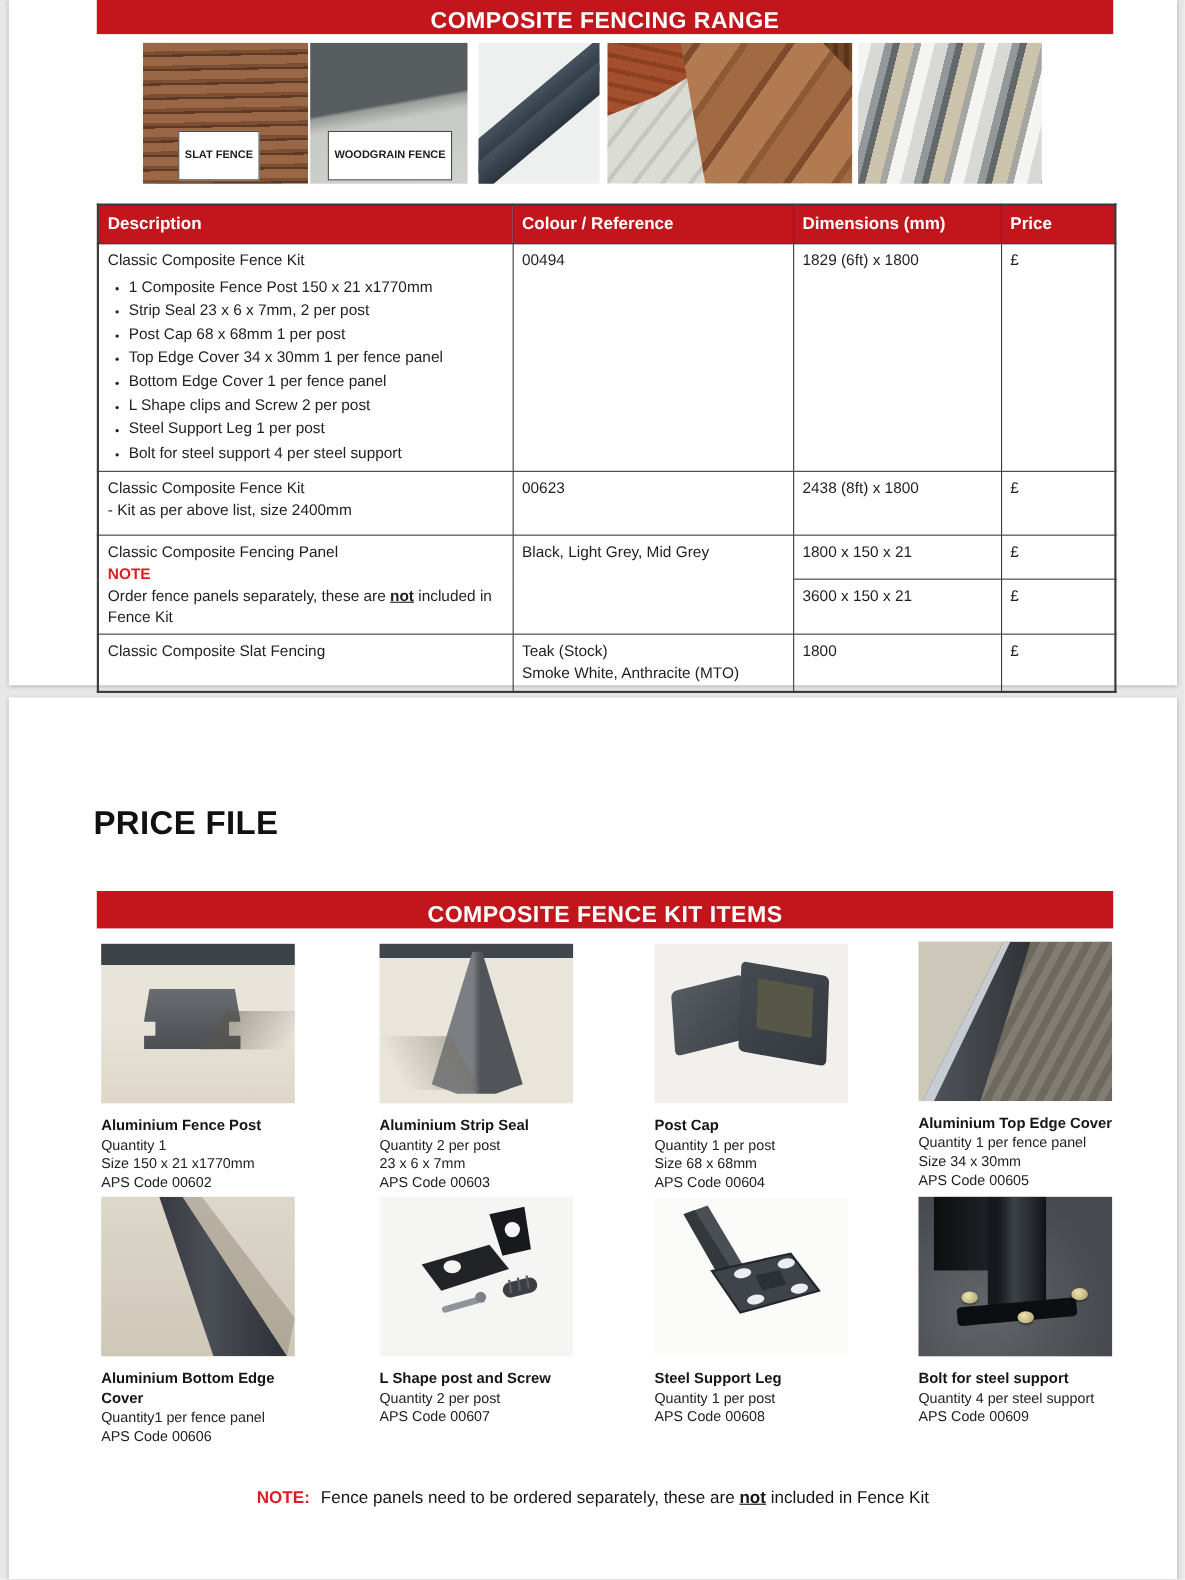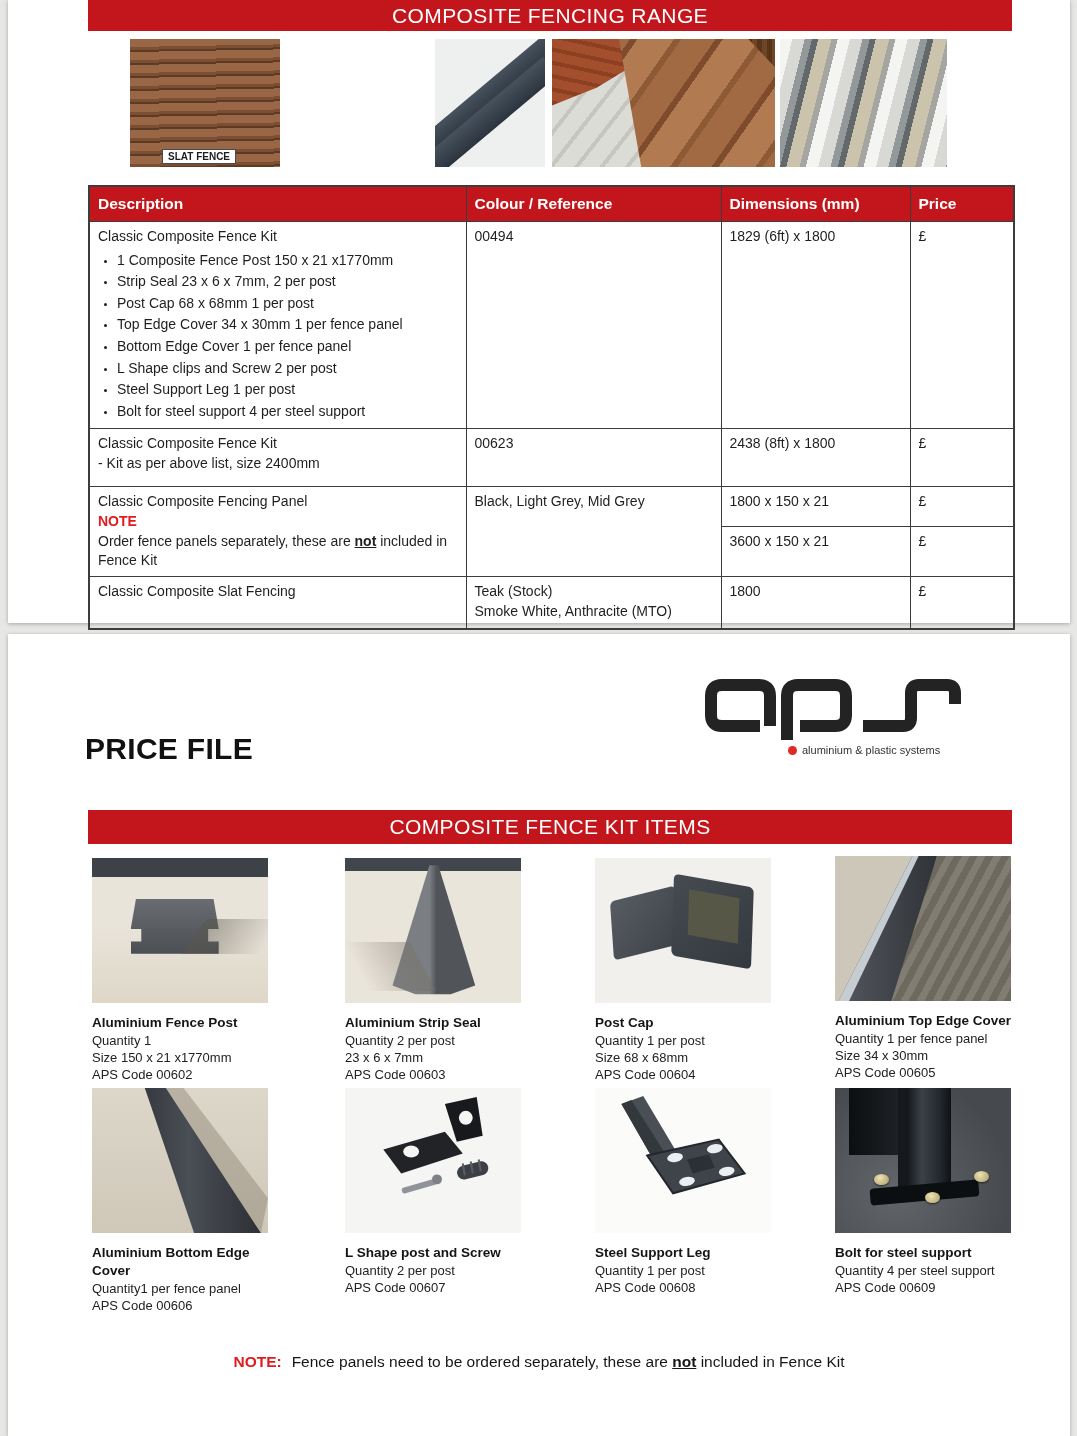--- a/index.html
+++ b/index.html
@@ -12,22 +12,22 @@
   .page{
     position:absolute;left:8px;width:1062px;background:#fff;
     box-shadow:0 1px 4px rgba(0,0,0,.28);
   }
   .page1{top:0;height:623px;}
   .page2{top:634px;height:802px;}
 
   
   .banner{
     position:absolute;left:80px;width:924px;
-    background:#c3161c;color:#fff;font-weight:normal;
-    display:flex;align-items:center;justify-content:center;
+    background:#c3161c;color:#fff;font-weight:bold;
+    display:flex;align-items:flex-end;justify-content:center;
     letter-spacing:.4px;
   }
   .banner.b1{top:0;height:31px;font-size:21px;}
   .banner.b2{top:176px;height:34px;font-size:21px;}
 
   
   .gph{position:absolute;top:39px;height:128px;overflow:hidden;}
   .g1{left:122px;width:150px;background:repeating-linear-gradient(179deg,#9a6746 0 8px,#7c4e32 8px 11px,#5c3a24 11px 13px);}
   .g2{left:274px;width:143px;background:linear-gradient(170deg,#585d60 0 44%,#989c98 46%,#c6c9c4 55%,#cfd2cd 100%);}
   .g3{left:427px;width:110px;background:#eef0ef;}
@@ -35,21 +35,21 @@
   .g3 .bd1{top:42px;left:-28px;}
   .g3 .bd2{top:70px;left:-36px;}
   .g4{left:544px;width:223px;}
   .g4 .base{position:absolute;inset:0;background:repeating-linear-gradient(128deg,#dcdcd6 0 16px,#c6c6be 16px 20px);}
   .g4 .red{position:absolute;inset:0;background:repeating-linear-gradient(12deg,#a34f2e 0 9px,#8d3f22 9px 13px);clip-path:polygon(0 0,56% 0,20% 38%,0 52%);}
   .g4 .top{position:absolute;inset:0;background:repeating-linear-gradient(90deg,#6e4526 0 5px,#5a3418 5px 10px);clip-path:polygon(62% 0,100% 0,100% 52%);}
   .g4 .brn{position:absolute;inset:0;background:repeating-linear-gradient(125deg,#b27a50 0 30px,#8e5a36 30px 36px,#a26a42 36px 64px,#7e4c2c 64px 70px);clip-path:polygon(30% 0,88% 0,100% 22%,100% 100%,40% 100%);}
   .g5{left:772px;width:167px;background:repeating-linear-gradient(104deg,#f4f4f2 0 12px,#d8d9d5 12px 24px,#93989a 24px 31px,#63686a 31px 37px,#cbc3ab 37px 50px,#a5a6a2 50px 56px);}
   .tag{
     position:absolute;bottom:3px;background:#fff;border:1px solid #4a4a4a;
-    color:#1d1d1d;font-weight:bold;font-size:10px;padding:1px 5px;white-space:nowrap;
+    color:#1d1d1d;font-weight:bold;font-size:10px;padding:16px 5px;white-space:nowrap;
   }
   .g1 .tag{left:32px;}
   .g2 .tag{left:16px;}
 
   
   table.pt{
     position:absolute;left:80px;top:185px;width:925px;
     border-collapse:collapse;table-layout:fixed;
     border:2px solid #3c3c3c;font-size:14px;
   }
@@ -127,20 +127,23 @@
 <body>
 
 <div class="page page1">
 
   <div class="banner b1">
     <span>COMPOSITE FENCING RANGE</span>
   </div>
 
   <div class="gph g1">
     <span class="tag">SLAT FENCE</span>
+  </div>
+  <div class="gph g2">
+    <span class="tag">WOODGRAIN FENCE</span>
   </div>
   <div class="gph g3">
     <div class="bd1"></div>
     <div class="bd2"></div>
   </div>
   <div class="gph g4">
     <div class="base"></div>
     <div class="red"></div>
     <div class="top"></div>
     <div class="brn"></div>
@@ -214,33 +217,20 @@
         <td>£</td>
       </tr>
     </tbody>
   </table>
 </div>
 
 <div class="page page2">
 
   <div class="pf-title">PRICE FILE</div>
 
-  <div class="logo">
-    <svg width="268" height="74" viewBox="0 0 268 74">
-      <g fill="none" stroke="#232323" stroke-width="12" stroke-linejoin="round" stroke-linecap="butt">
-        <path d="M 60 58 L 22 58 Q 11 58 11 47 L 11 28 Q 11 17 22 17 L 59 17 Q 70 17 70 28 L 70 58"></path>
-        <path d="M 87 72 L 87 28 Q 87 17 98 17 L 135 17 Q 146 17 146 28 L 146 47 Q 146 58 135 58 L 100 58"></path>
-        <path d="M 163 58 L 203 58 Q 211 58 211 50 L 211 25 Q 211 17 219 17 L 247 17 Q 255 17 255 25 L 255 36"></path>
-      </g>
-    </svg>
-    <div class="tagline">
-      <span class="dot"></span>
-      <span>aluminium &amp; plastic systems</span>
-    </div>
-  </div>
 
   <div class="banner b2">
     <span>COMPOSITE FENCE KIT ITEMS</span>
   </div>
 
   <div class="cell" style="left:84px;top:224px">
     <div class="kph k1">
         <div class="pr"></div>
         <div class="sh"></div>
       </div>

